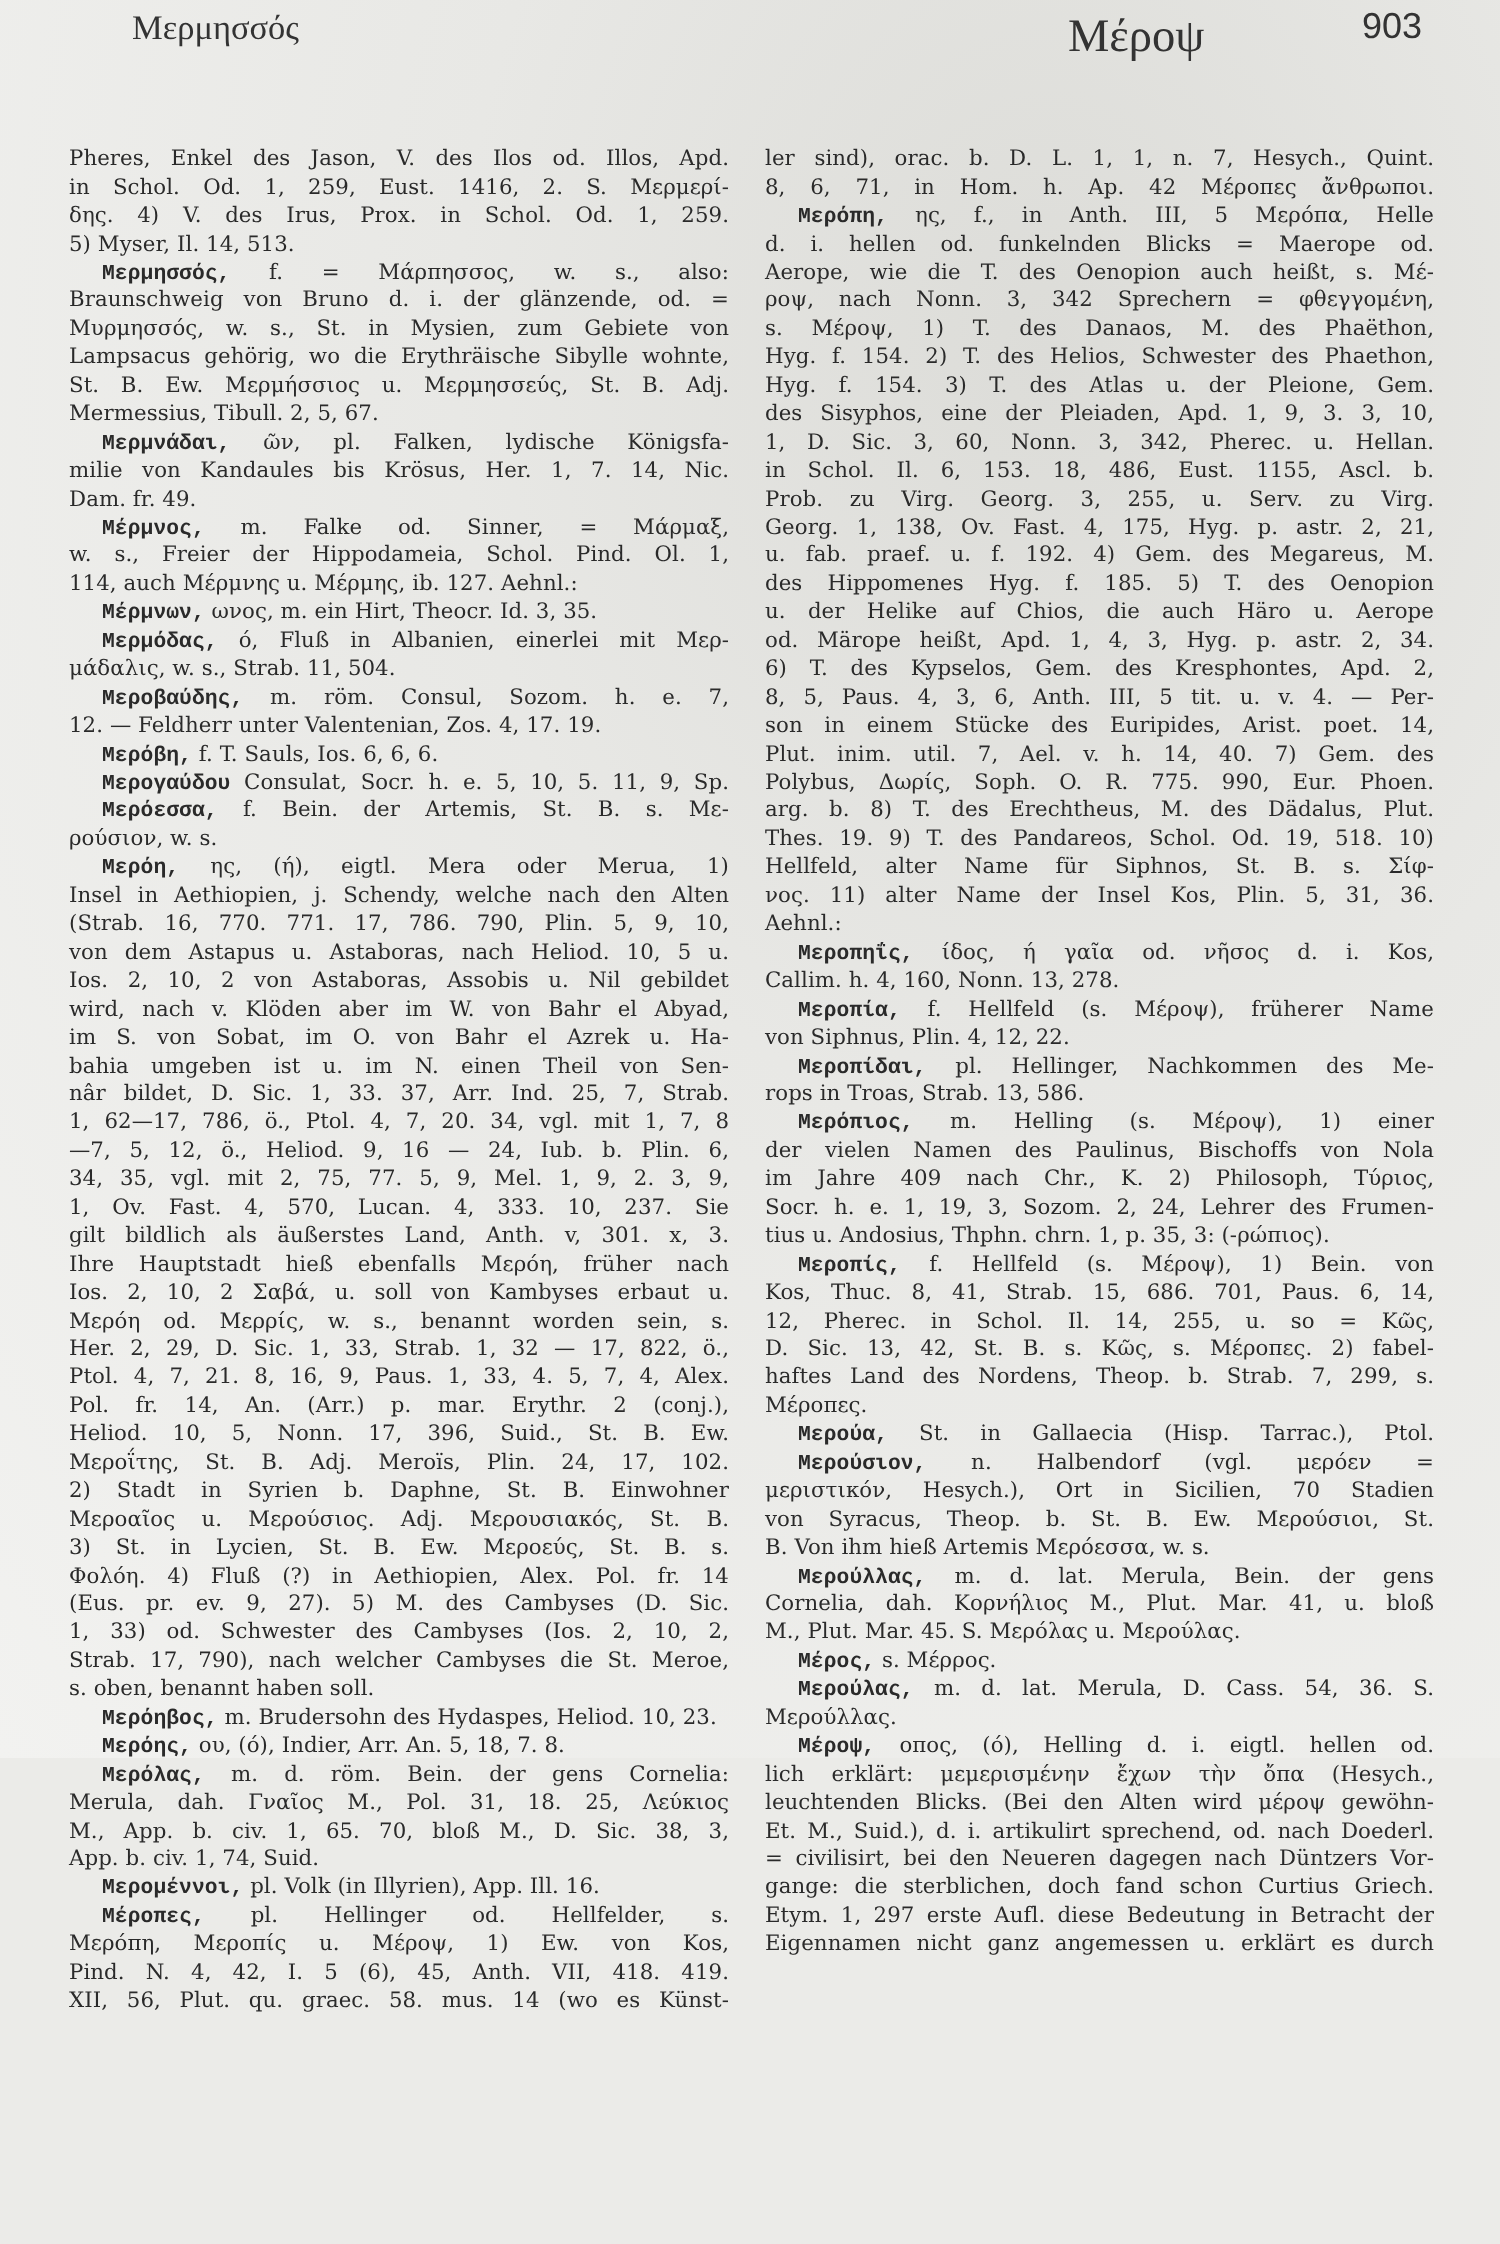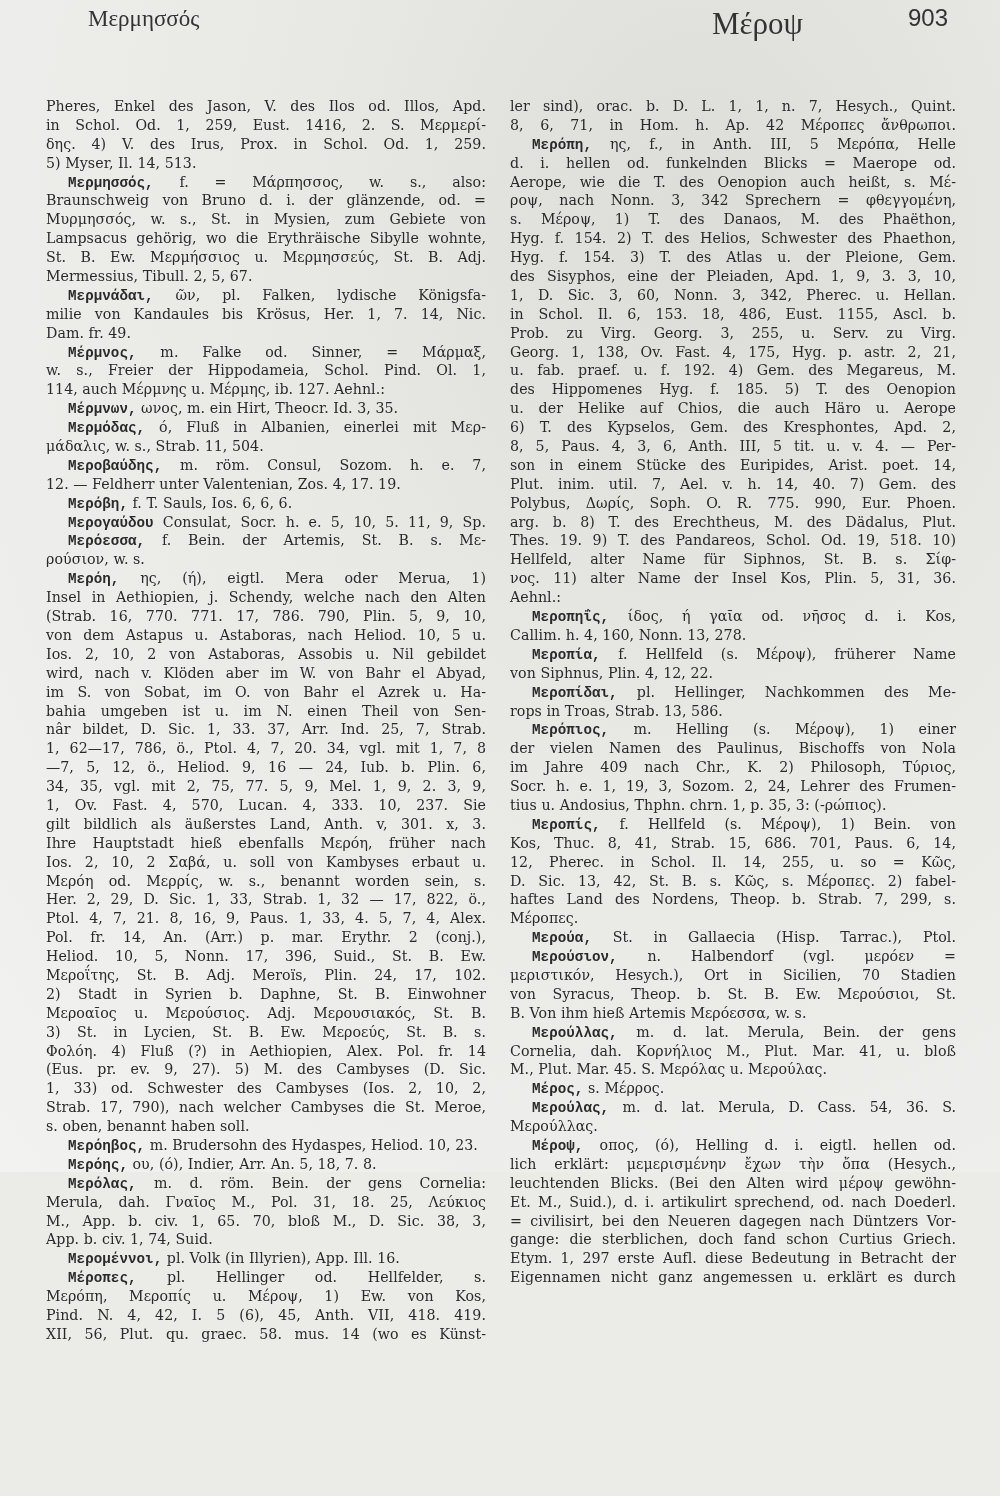--- a/index.html
+++ b/index.html
@@ -118,20 +118,21 @@
       <div class="line">Hyg. f. 154. 2) T. des Helios, Schwester des Phaethon,</div>
       <div class="line">Hyg. f. 154. 3) T. des Atlas u. der Pleione, Gem.</div>
       <div class="line">des Sisyphos, eine der Pleiaden, Apd. 1, 9, 3. 3, 10,</div>
       <div class="line">1, D. Sic. 3, 60, Nonn. 3, 342, Pherec. u. Hellan.</div>
       <div class="line">in Schol. Il. 6, 153. 18, 486, Eust. 1155, Ascl. b.</div>
       <div class="line">Prob. zu Virg. Georg. 3, 255, u. Serv. zu Virg.</div>
       <div class="line">Georg. 1, 138, Ov. Fast. 4, 175, Hyg. p. astr. 2, 21,</div>
       <div class="line">u. fab. praef. u. f. 192. 4) Gem. des Megareus, M.</div>
       <div class="line">des Hippomenes Hyg. f. 185. 5) T. des Oenopion</div>
       <div class="line">u. der Helike auf Chios, die auch Häro u. Aerope</div>
+      <div class="line">od. Märope heißt, Apd. 1, 4, 3, Hyg. p. astr. 2, 34.</div>
       <div class="line">6) T. des Kypselos, Gem. des Kresphontes, Apd. 2,</div>
       <div class="line">8, 5, Paus. 4, 3, 6, Anth. III, 5 tit. u. v. 4. — Per-</div>
       <div class="line">son in einem Stücke des Euripides, Arist. poet. 14,</div>
       <div class="line">Plut. inim. util. 7, Ael. v. h. 14, 40. 7) Gem. des</div>
       <div class="line">Polybus, Δωρίς, Soph. O. R. 775. 990, Eur. Phoen.</div>
       <div class="line">arg. b. 8) T. des Erechtheus, M. des Dädalus, Plut.</div>
       <div class="line">Thes. 19. 9) T. des Pandareos, Schol. Od. 19, 518. 10)</div>
       <div class="line">Hellfeld, alter Name für Siphnos, St. B. s. Σίφ-</div>
       <div class="line">νος. 11) alter Name der Insel Kos, Plin. 5, 31, 36.</div>
       <div class="line last">Aehnl.:</div>

